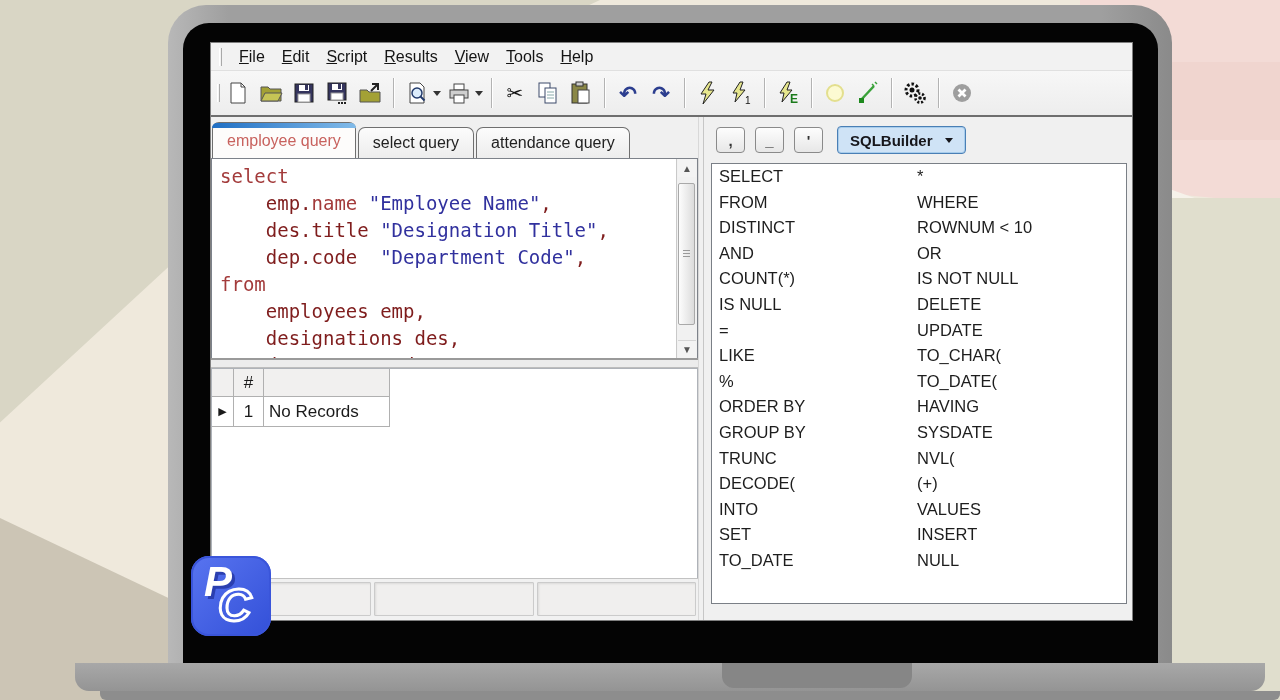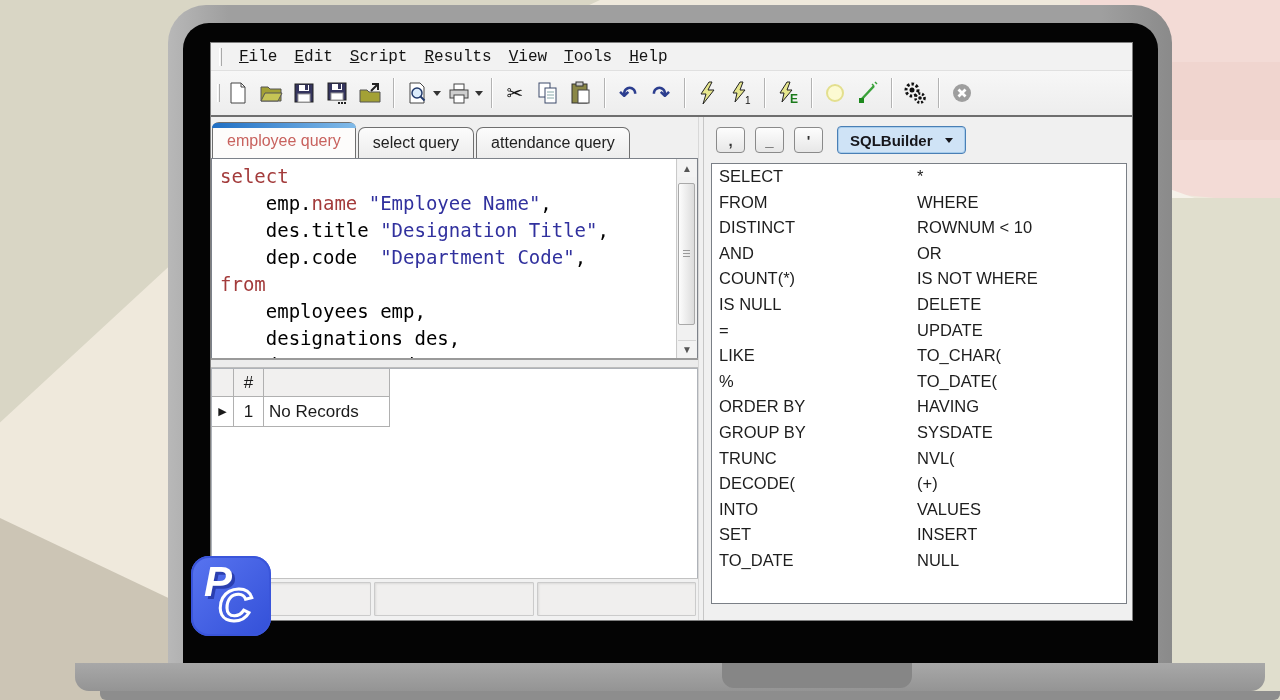--- a/index.html
+++ b/index.html
@@ -33,21 +33,21 @@
                background:#8d8d8d; border-radius:0 0 6px 6px; }
 
   
   .app { position:absolute; left:27px; top:19px; width:923px; height:579px;
          background:#f0f0f0; border:1px solid #7f7f7f; display:flex; flex-direction:column; }
 
   
   .menubar { height:28px; display:flex; align-items:center; gap:17px; padding-left:8px;
              background:#f2f2f2; border-bottom:1px solid #e0e0e0; }
   .grip { width:3px; height:18px; border-left:1px solid #fff; border-right:1px solid #a9a9a9; }
-  .menu-item { display:inline-block; font-size:16px; color:#141414; cursor:default;font-family:Liberation Mono, monospace; }
+  .menu-item { display:inline-block; font-size:16px; color:#141414; cursor:default; }
   .menu-item::first-letter { text-decoration:underline; }
 
   
   .toolbar { height:46px; display:flex; align-items:center; gap:3px; padding-left:6px;
              background:linear-gradient(#f7f7f7,#ededed); border-bottom:2px solid #6e6e6e; }
   .tbtn { width:30px; height:30px; display:flex; align-items:center; justify-content:center; }
   .tbtn svg { width:24px; height:24px; }
   .tsep { width:1px; height:30px; background:#b3b3b3; box-shadow:1px 0 0 #fff; margin:0 5px; }
   .dd { width:0; height:0; border-left:4px solid transparent; border-right:4px solid transparent;
         border-top:5px solid #333; margin-left:-2px; }
@@ -71,21 +71,21 @@
          border-radius:7px 7px 0 0; background:linear-gradient(90deg,#1f6fc4,#82bbe9); }
 
   
   .editor { height:200px; background:#fff; border:1px solid #7d828a; border-bottom:none;
             position:relative; overflow:hidden; }
   .code-area { position:absolute; left:0; top:0; right:21px; bottom:0; overflow:hidden;
                padding:4px 0 0 8px; font-family:"DejaVu Sans Mono", monospace;
                font-size:19px; line-height:27px; white-space:pre; }
   .c-kw  { color:#a33b3b; }
   .c-str { color:#31319e; }
-  .c-pl  { color:#000000; }
+  .c-pl  { color:#7f1d1d; }
   .vscroll { position:absolute; right:0; top:0; bottom:0; width:21px;
              background:#f1f1f1; border-left:1px solid #c9c9c9; }
   .sb-btn { position:absolute; left:1px; right:1px; height:18px; display:flex;
             align-items:center; justify-content:center; font-size:10px; color:#555;
             background:#f3f3f3; }
   .sb-up { top:0; } .sb-down { bottom:0; border-top:1px solid #d5d5d5; }
   .sb-thumb { position:absolute; left:1px; right:2px; top:24px; height:142px;
               background:linear-gradient(90deg,#fdfdfd,#dcdcdc); border:1px solid #a9a9a9;
               border-radius:2px; }
   .sb-thumb::after { content:""; position:absolute; left:4px; right:4px; top:50%; height:7px;
@@ -383,21 +383,21 @@
               <div class="kw-row">
                 <span class="kw-c1">DISTINCT</span>
                 <span class="kw-c2">ROWNUM &lt; 10</span>
               </div>
               <div class="kw-row">
                 <span class="kw-c1">AND</span>
                 <span class="kw-c2">OR</span>
               </div>
               <div class="kw-row">
                 <span class="kw-c1">COUNT(*)</span>
-                <span class="kw-c2">IS NOT WHERE</span>
+                <span class="kw-c2">IS NOT NULL</span>
               </div>
               <div class="kw-row">
                 <span class="kw-c1">IS NULL</span>
                 <span class="kw-c2">DELETE</span>
               </div>
               <div class="kw-row">
                 <span class="kw-c1">=</span>
                 <span class="kw-c2">UPDATE</span>
               </div>
               <div class="kw-row">

